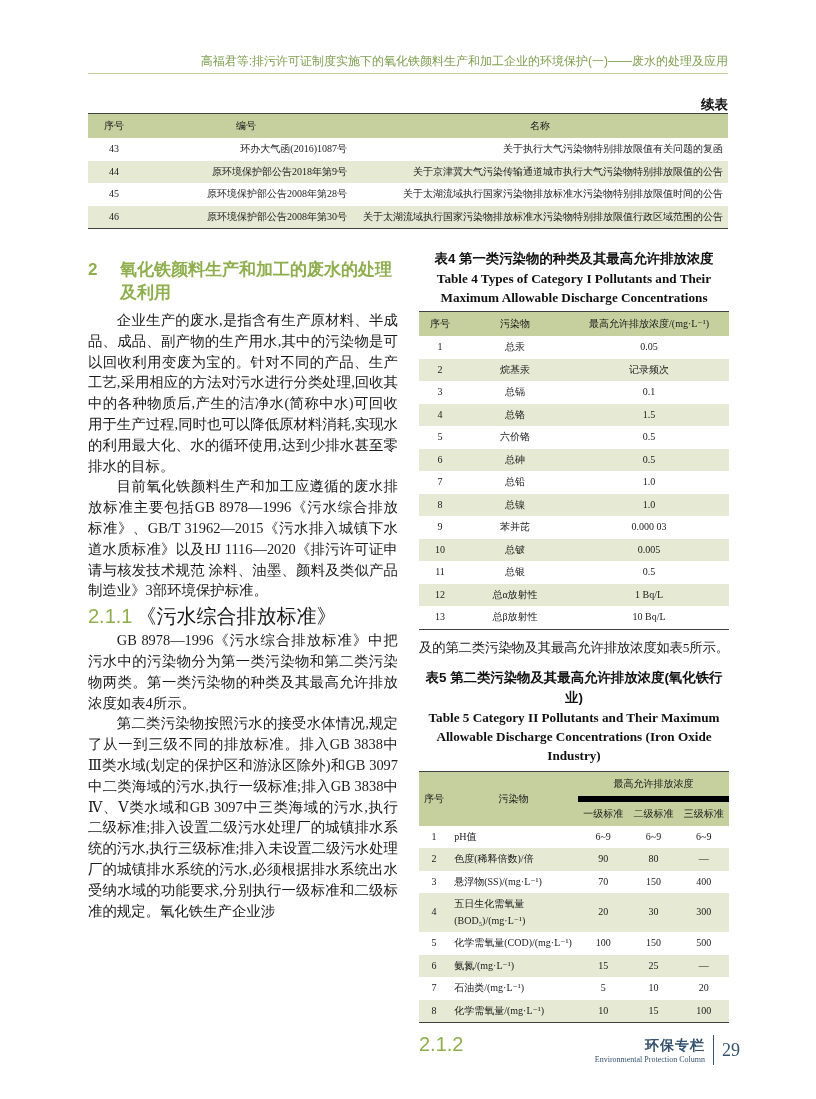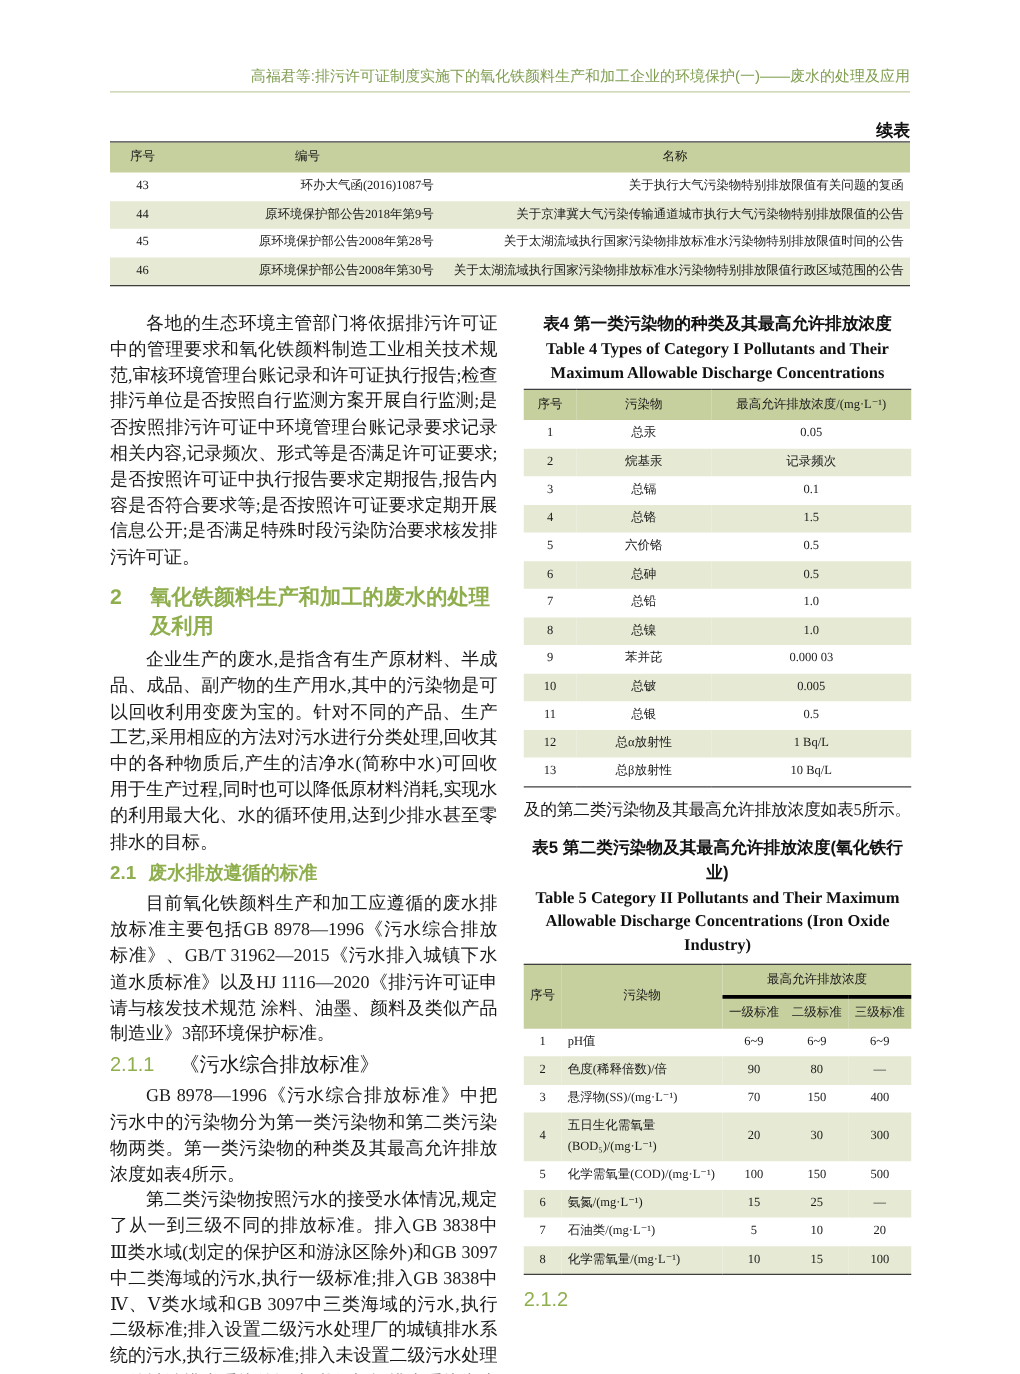--- a/index.html
+++ b/index.html
@@ -55,39 +55,39 @@
     color:#8fae4d; font-weight:bold; font-size:17px; line-height:23px;
     font-family:"Liberation Sans","DejaVu Sans",sans-serif;
     margin:9px 0 6px 0;
   }
   .h-sub {
     display:flex; gap:10px; color:#8fae4d; font-weight:bold; font-size:15px;
     line-height:22px; font-family:"Liberation Sans","DejaVu Sans",sans-serif;
     margin:4px 0 3px 0;
   }
   .h-sub3 {
-    display:flex; gap:20px; font-size:16px; line-height:22px; margin:4px 0 3px 0;
+    display:flex; gap:4px; font-size:20px; line-height:22px; margin:4px 0 3px 0;
     font-family:"Liberation Sans","DejaVu Sans",sans-serif;
   }
   .h-sub3 .num { color:#8fae4d; }
   .h-sub3 .ttl { color:#1a1a1a; font-weight:normal; }
   
   .tbl-title { text-align:center; margin-bottom:4px; }
   .tbl-title .cn { font-family:"Liberation Sans","DejaVu Sans",sans-serif;
                    font-weight:bold; font-size:13.4px; line-height:20px; color:#111; }
   .tbl-title .en { font-family:"Liberation Serif","DejaVu Serif",serif;
                    font-weight:bold; font-size:13.2px; line-height:19px; color:#111; }
   
   .t4 col.c1 { width:42px; } .t4 col.c2 { width:108px; }
   .t4 td { text-align:center; }
   .t4-wrap { margin-bottom:8px; }
   
   .t5 col.c1 { width:30px; } .t5 col.c2 { width:128px; }
   .t5 col.c3, .t5 col.c4, .t5 col.c5 { width:50px; }
-  .t5 th.group { border-bottom:3px solid #000000; }
+  .t5 th.group { border-bottom:6px solid #000000; }
   .t5 td:nth-child(1) { text-align:center; }
   .t5 td:nth-child(2) { text-align:left; }
   .t5 td:nth-child(3), .t5 td:nth-child(4), .t5 td:nth-child(5) { text-align:center; }
   .t5-wrap { margin-top:6px; }
   .spacer-6 { height:6px; } .spacer-10 { height:10px; }
   
   .footer {
     position:absolute; top:1035px; right:76px;
     display:flex; align-items:center; gap:8px;
     color:#35536f;
@@ -142,30 +142,25 @@
           <tr>
             <td>46</td>
             <td>原环境保护部公告2008年第30号</td>
             <td>关于太湖流域执行国家污染物排放标准水污染物特别排放限值行政区域范围的公告</td>
           </tr>
         </tbody>
     </table>
   </div>
 
   <div class="col-left">
-    <p class="body">各地的生态环境主管部门将依据排污许可证中的管理要求和氧化铁颜料制造工业相关技术规范,审核环境管理台账记录和许可证执行报告;检查排污单位是否按照自行监测方案开展自行监测;是否按照排污许可证中环境管理台账记录要求记录相关内容,记录频次、形式等是否满足许可证要求;是否按照许可证中执行报告要求定期报告,报告内容是否符合要求等;是否按照许可证要求定期开展信息公开;是否满足特殊时段污染防治要求核发排污许可证。</p>
     <div class="h-sec">
       <span>2</span>
       <span>氧化铁颜料生产和加工的废水的处理及利用</span>
     </div>
     <p class="body">企业生产的废水,是指含有生产原材料、半成品、成品、副产物的生产用水,其中的污染物是可以回收利用变废为宝的。针对不同的产品、生产工艺,采用相应的方法对污水进行分类处理,回收其中的各种物质后,产生的洁净水(简称中水)可回收用于生产过程,同时也可以降低原材料消耗,实现水的利用最大化、水的循环使用,达到少排水甚至零排水的目标。</p>
-    <div class="h-sub">
-      <span>2.1</span>
-      <span>废水排放遵循的标准</span>
-    </div>
     <p class="body">目前氧化铁颜料生产和加工应遵循的废水排放标准主要包括GB 8978—1996《污水综合排放标准》、GB/T 31962—2015《污水排入城镇下水道水质标准》以及HJ 1116—2020《排污许可证申请与核发技术规范  涂料、油墨、颜料及类似产品制造业》3部环境保护标准。</p>
     <div class="h-sub3">
       <span class="num">2.1.1</span>
       <span class="ttl">《污水综合排放标准》</span>
     </div>
     <p class="body">GB 8978—1996《污水综合排放标准》中把污水中的污染物分为第一类污染物和第二类污染物两类。第一类污染物的种类及其最高允许排放浓度如表4所示。</p>
     <p class="body">第二类污染物按照污水的接受水体情况,规定了从一到三级不同的排放标准。排入GB 3838中Ⅲ类水域(划定的保护区和游泳区除外)和GB 3097中二类海域的污水,执行一级标准;排入GB 3838中Ⅳ、Ⅴ类水域和GB 3097中三类海域的污水,执行二级标准;排入设置二级污水处理厂的城镇排水系统的污水,执行三级标准;排入未设置二级污水处理厂的城镇排水系统的污水,必须根据排水系统出水受纳水域的功能要求,分别执行一级标准和二级标准的规定。氧化铁生产企业涉</p>
   </div>
 
   <div class="col-right">
@@ -351,14 +346,22 @@
       </table>
     </div>
 
     <div class="spacer-6"></div>
     <div class="h-sub3">
       <span class="num">2.1.2</span>
     </div>
 
   </div>
 
+  <div class="footer">
+    <div class="labels">
+      <div class="cn">环保专栏</div>
+      <div class="en">Environmental Protection Column</div>
+    </div>
+    <div class="bar"></div>
+    <div class="pagenum">29</div>
+  </div>
 
 </div>
 
 </body></html>

